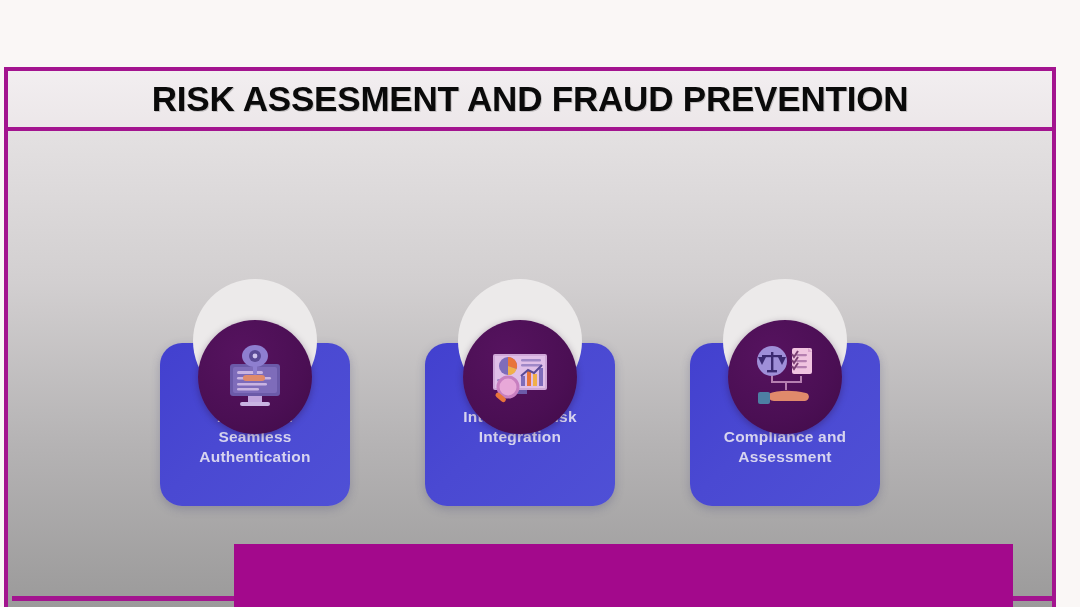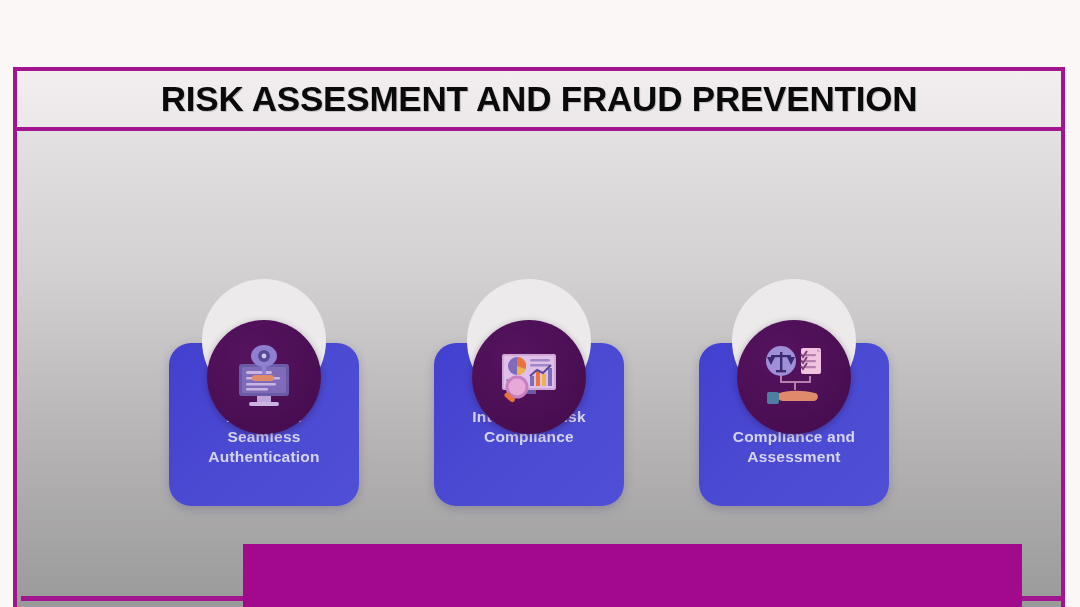--- a/index.html
+++ b/index.html
@@ -11,21 +11,21 @@
     height: 607px;
     overflow: hidden;
     background: #faf7f6;
     font-family: "Liberation Sans", sans-serif;
     position: relative;
   }
 
   
   #slide-frame {
     position: absolute;
-    left: 13px;
+    left: 4px;
     top: 67px;
     width: 1052px;
     height: 504px;
     box-sizing: border-box;
   }
 
   
   #title-bar {
     position: absolute;
     left: 0;
@@ -167,21 +167,21 @@
           <div>Advanced</div>
           <div>Seamless</div>
           <div>Authentication</div>
         </div>
       </div>
 
       <div class="card card-2">
         <div class="card-notch"></div>
         <div class="card-label">
           <div>Intelligent Risk</div>
-          <div>Compliance</div>
+          <div>Integration</div>
         </div>
       </div>
 
       <div class="card card-3">
         <div class="card-notch"></div>
         <div class="card-label">
           <div>Seamless</div>
           <div>Compliance and</div>
           <div>Assessment</div>
         </div>

